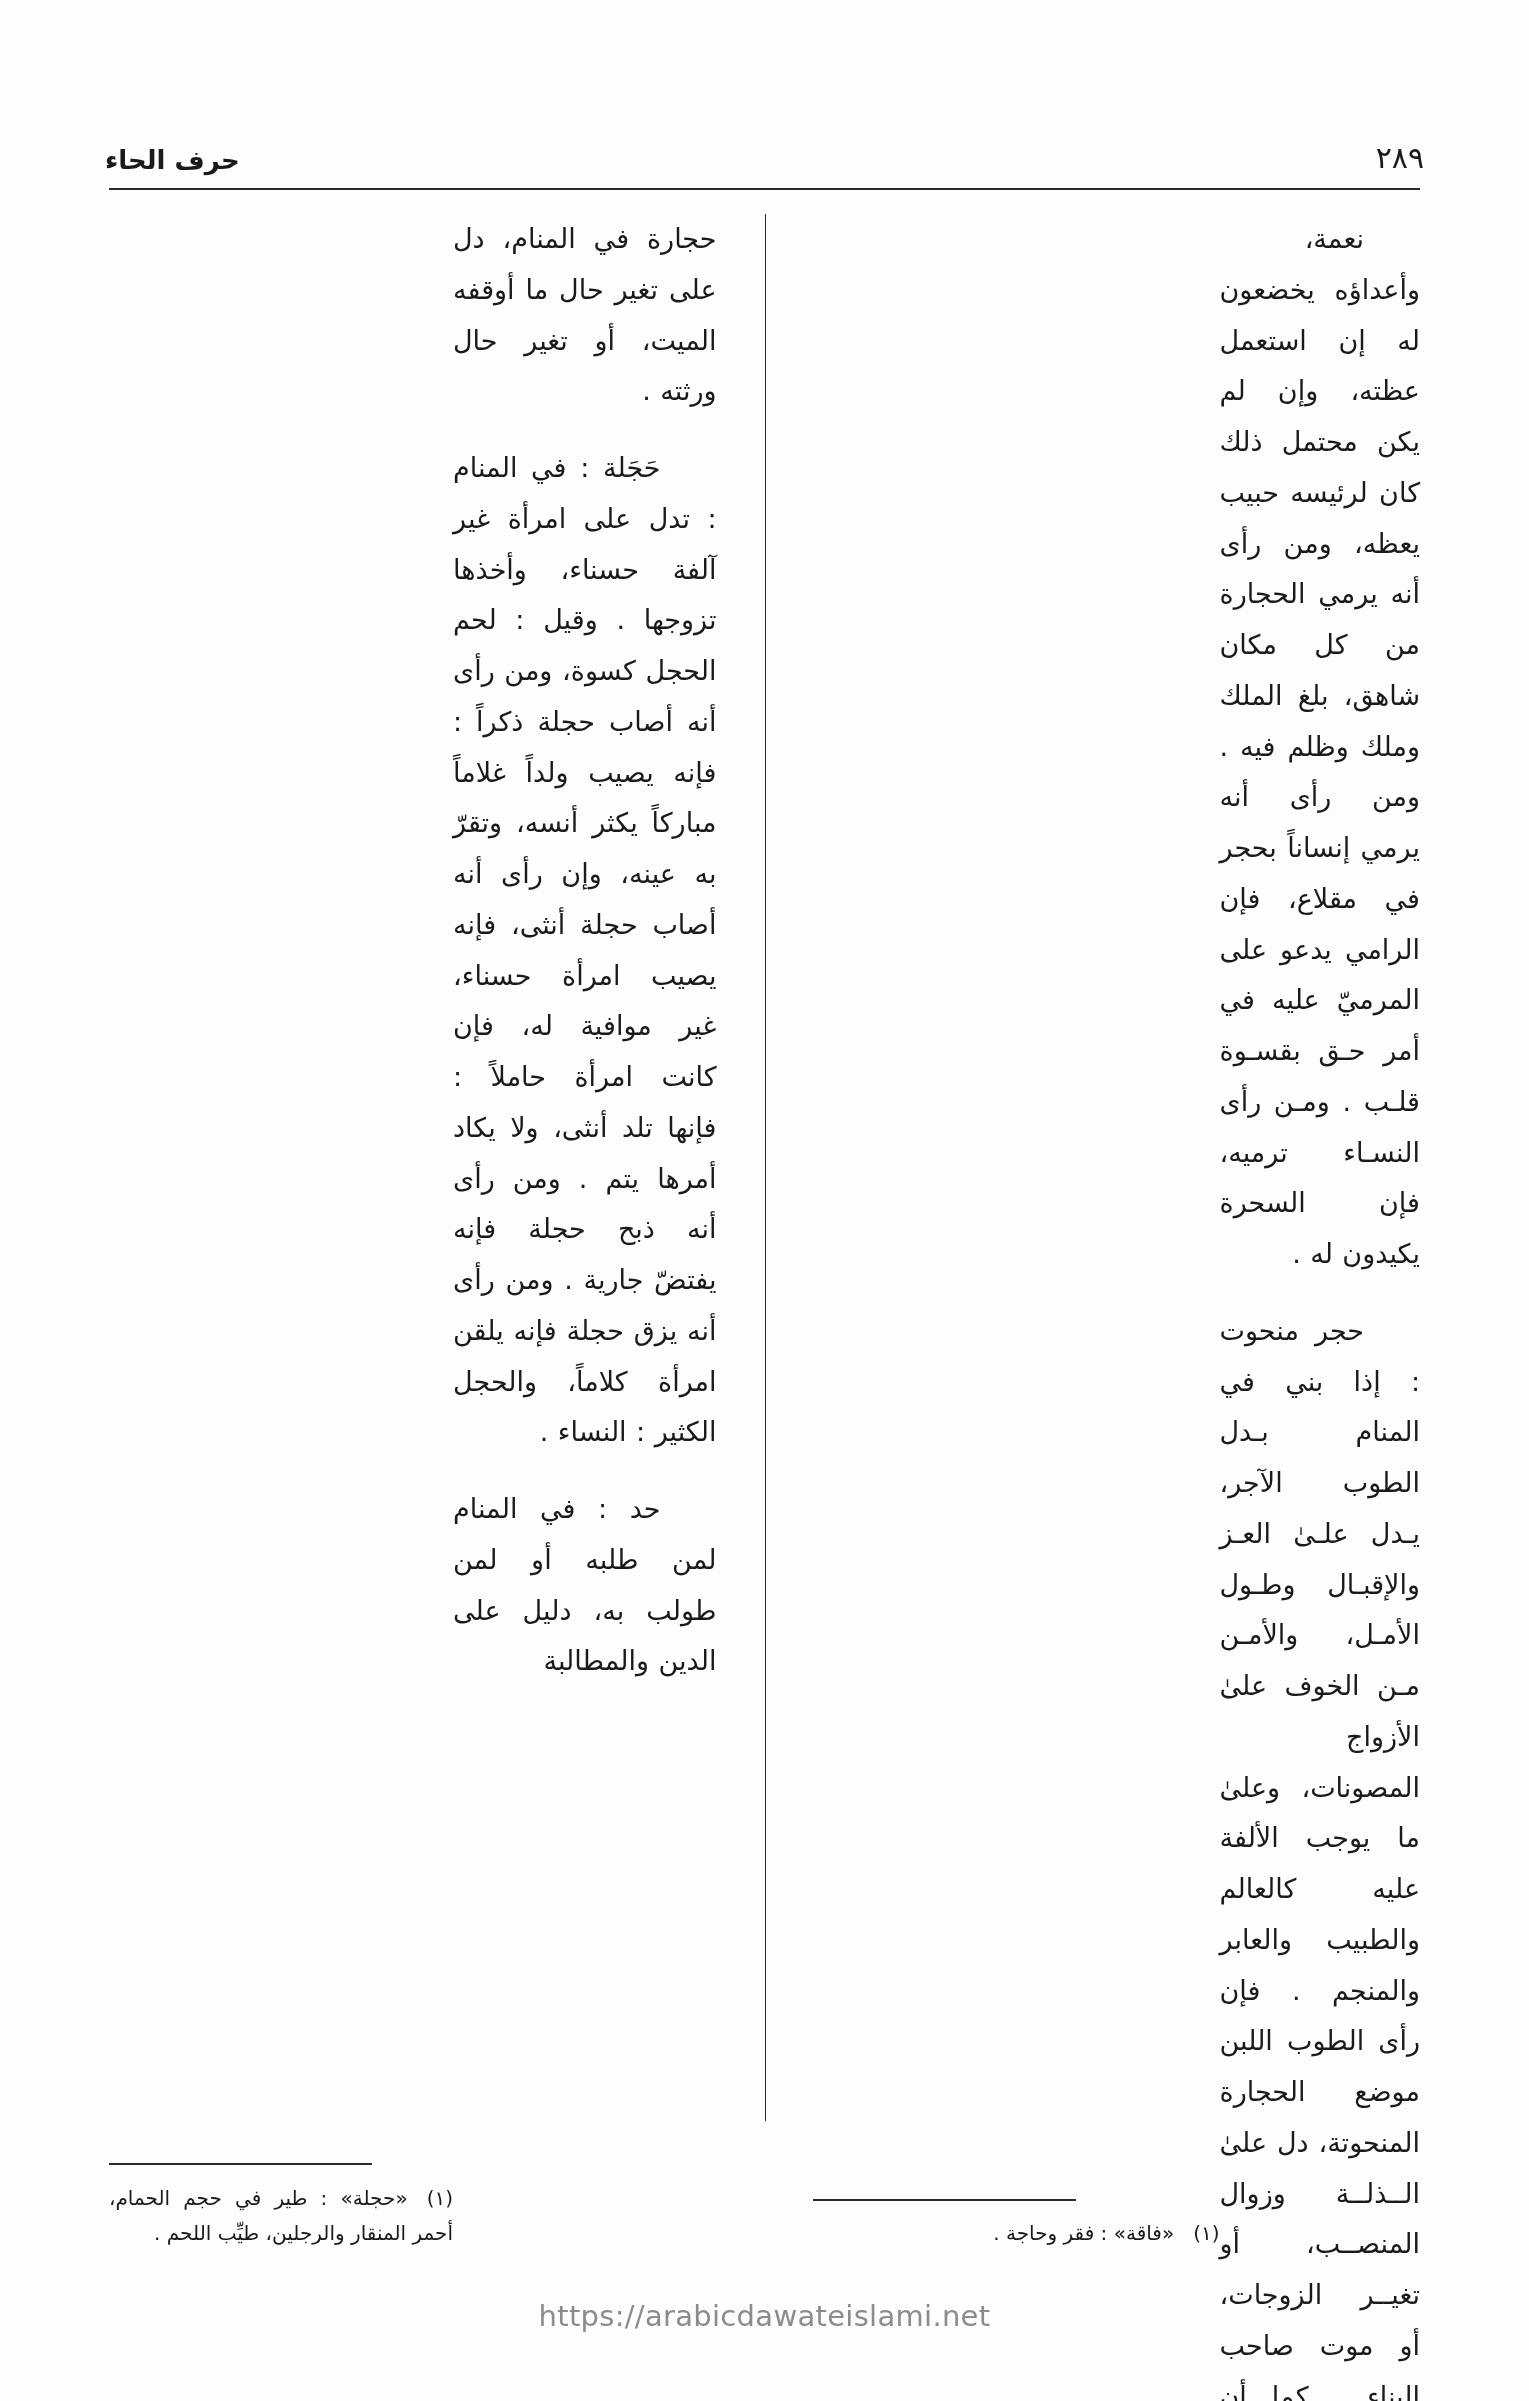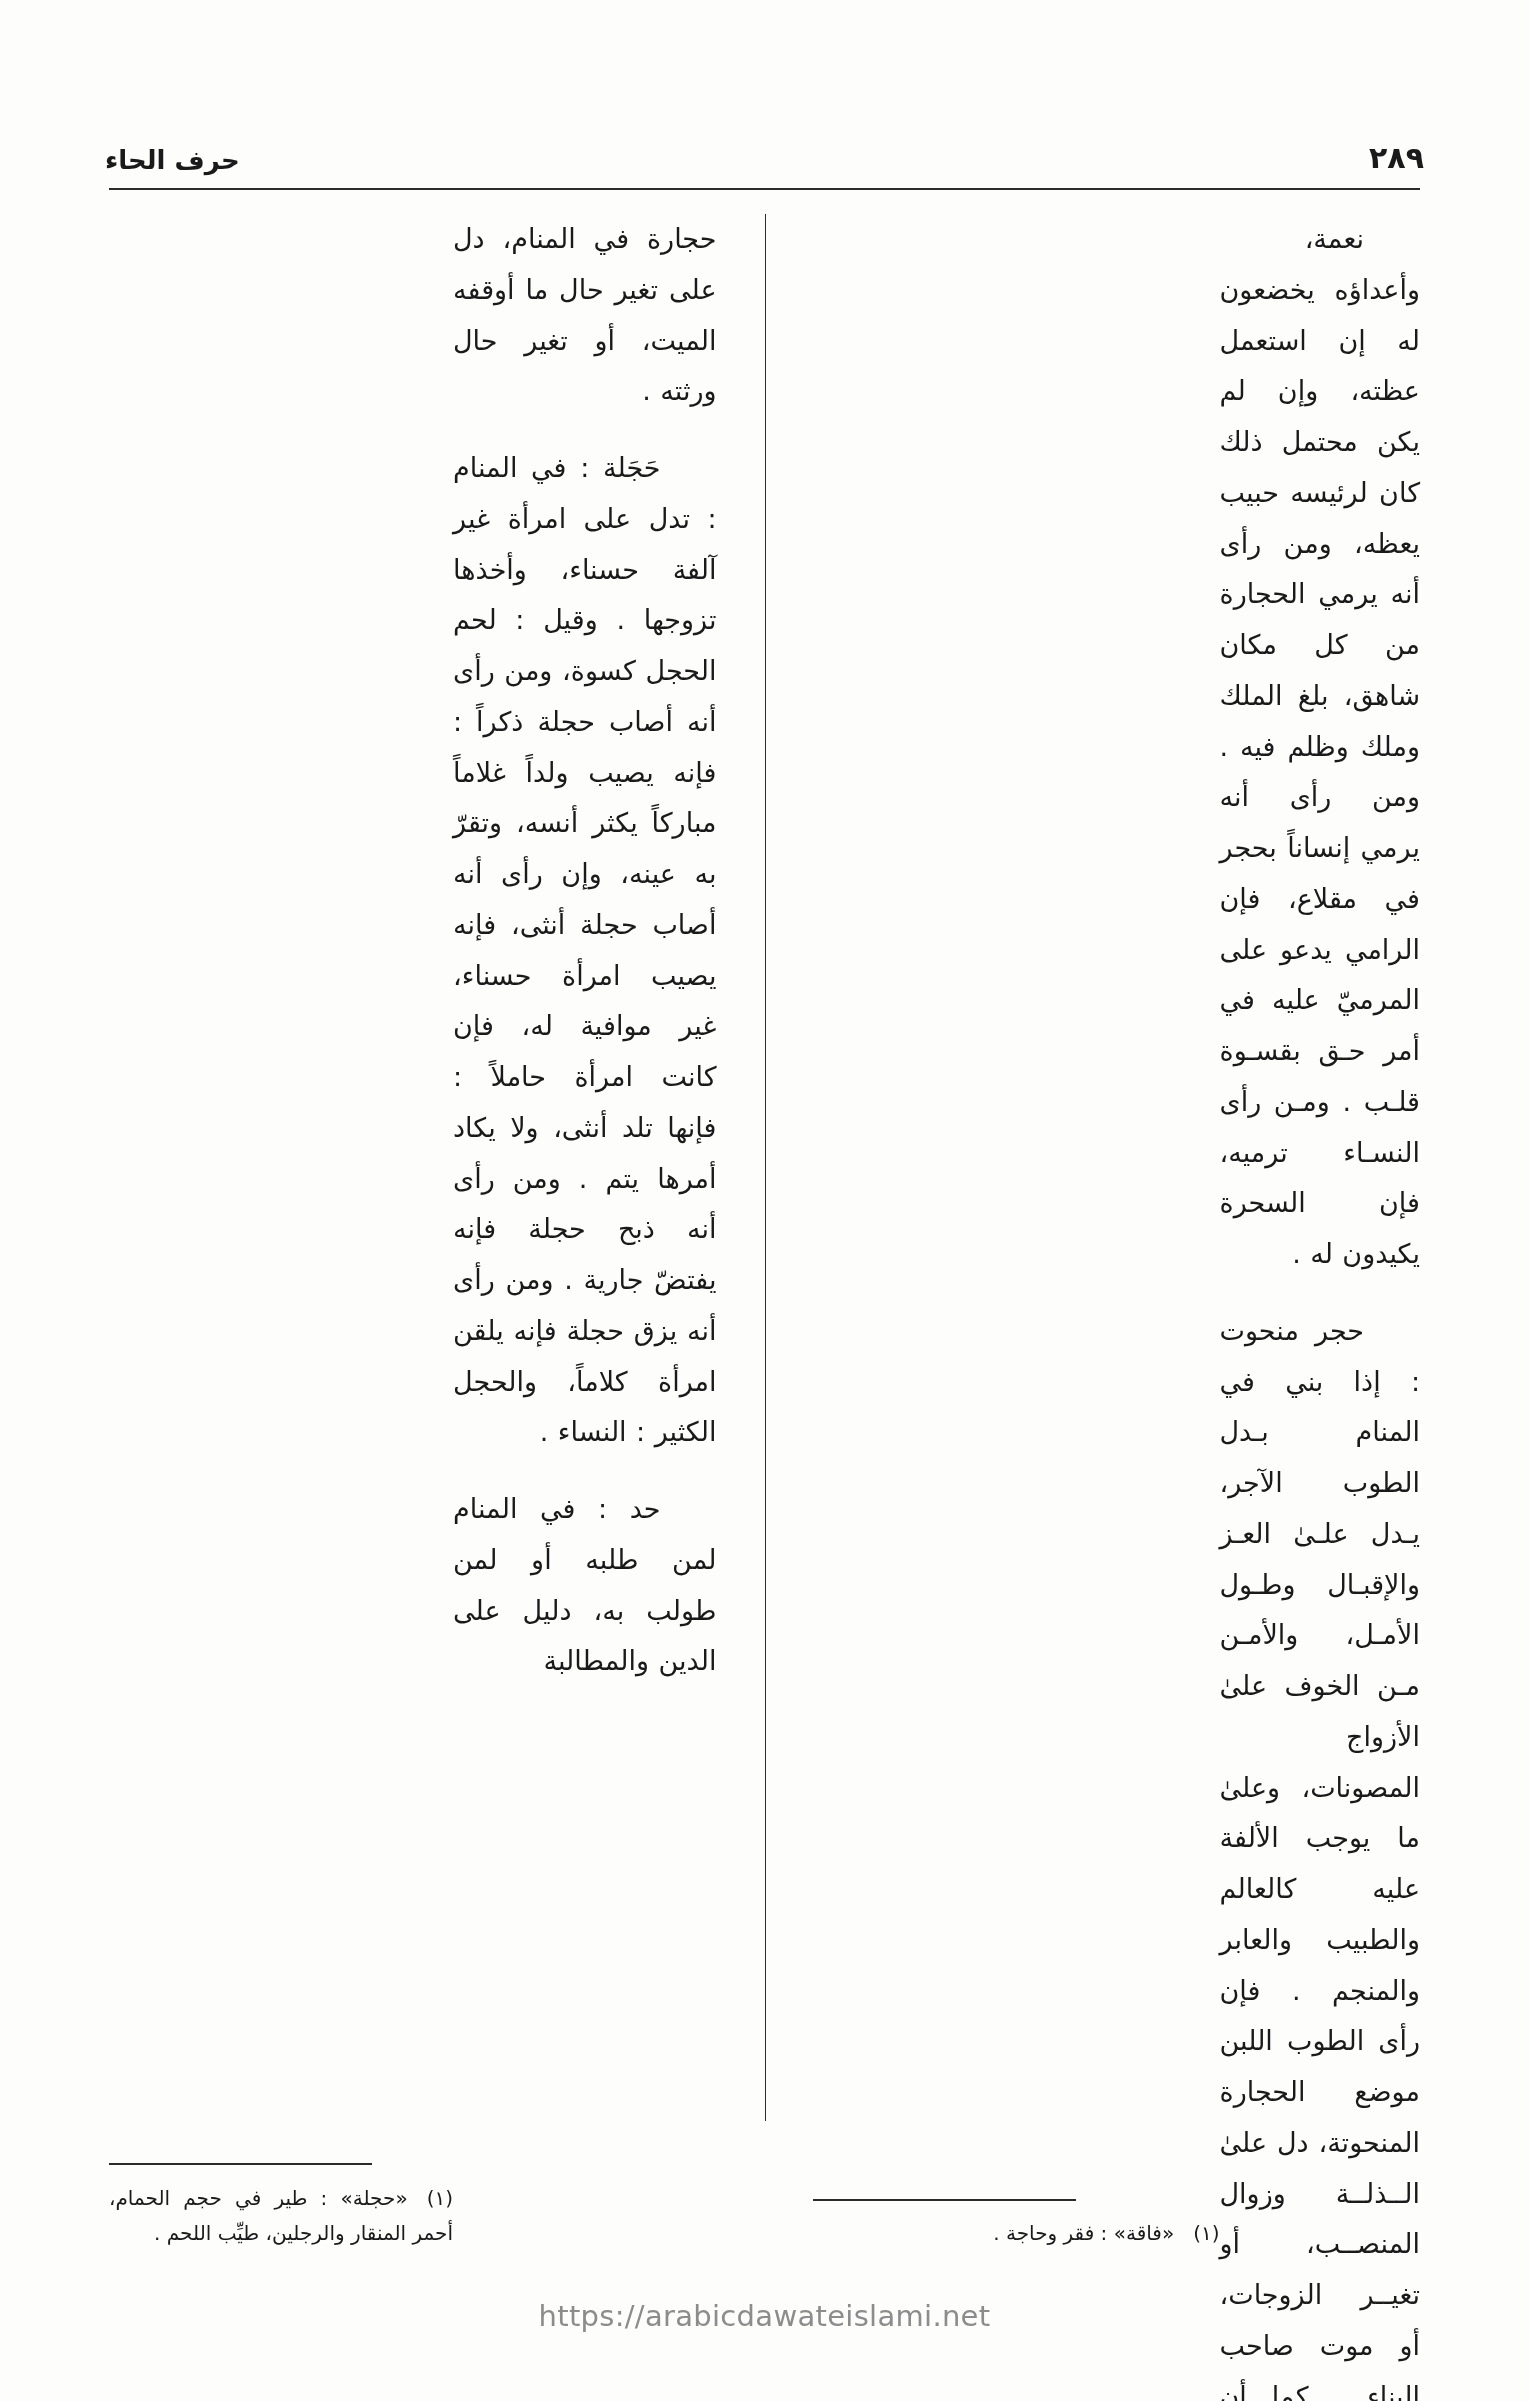--- a/index.html
+++ b/index.html
@@ -32,21 +32,21 @@
     justify-content: space-between;
     align-items: flex-end;
   }
   .header-chapter {
     font-size: 26px;
     font-weight: 700;
     letter-spacing: 0.4px;
   }
   .page-number {
     font-size: 30px;
-    font-weight: 700;
+    font-weight: 400;
     direction: rtl;
   }
 
   .header-rule {
     position: absolute;
     top: 188px;
     left: 109px;
     right: 109px;
     height: 1.8px;
     background: #2b2b2b;

